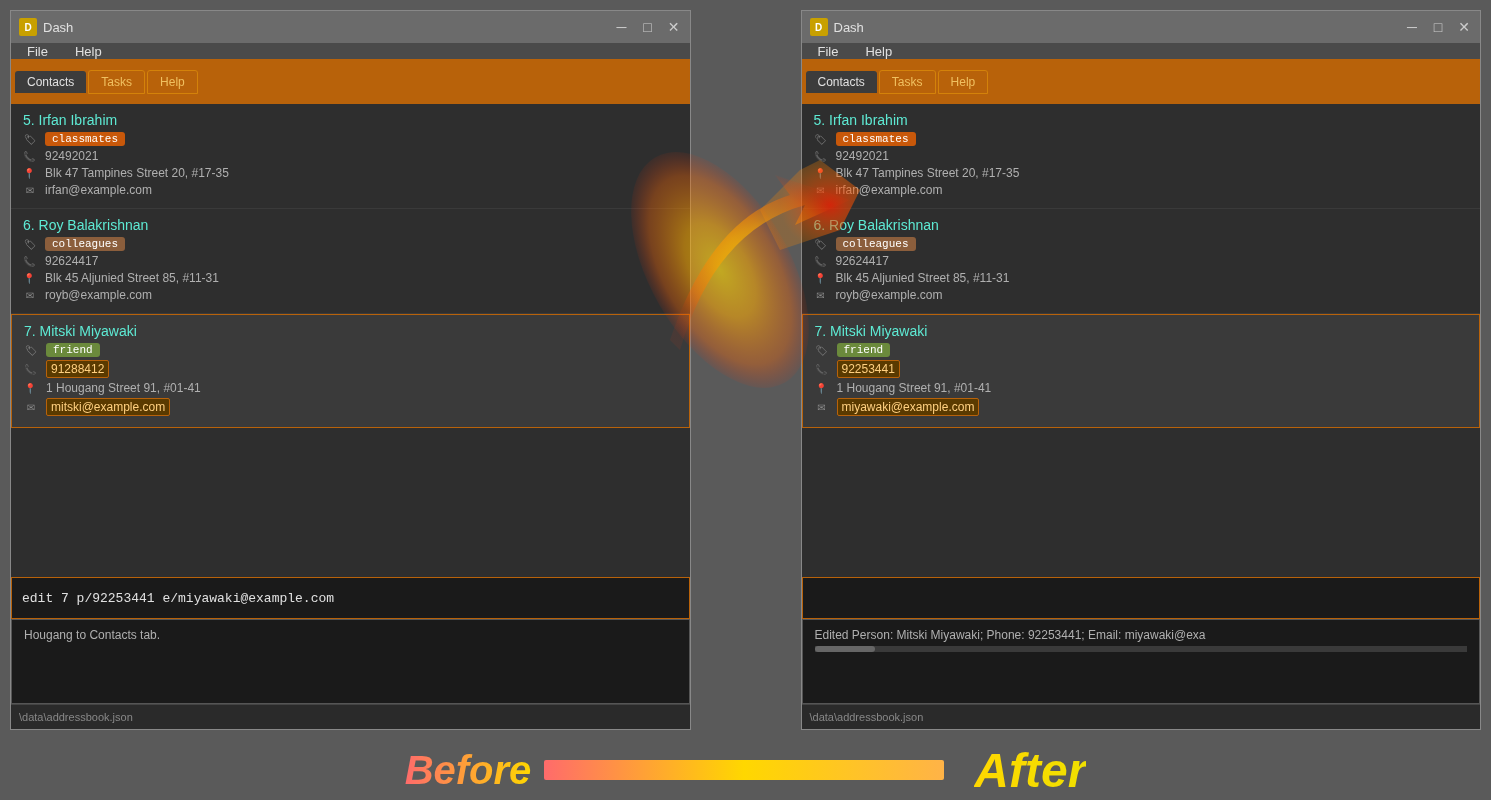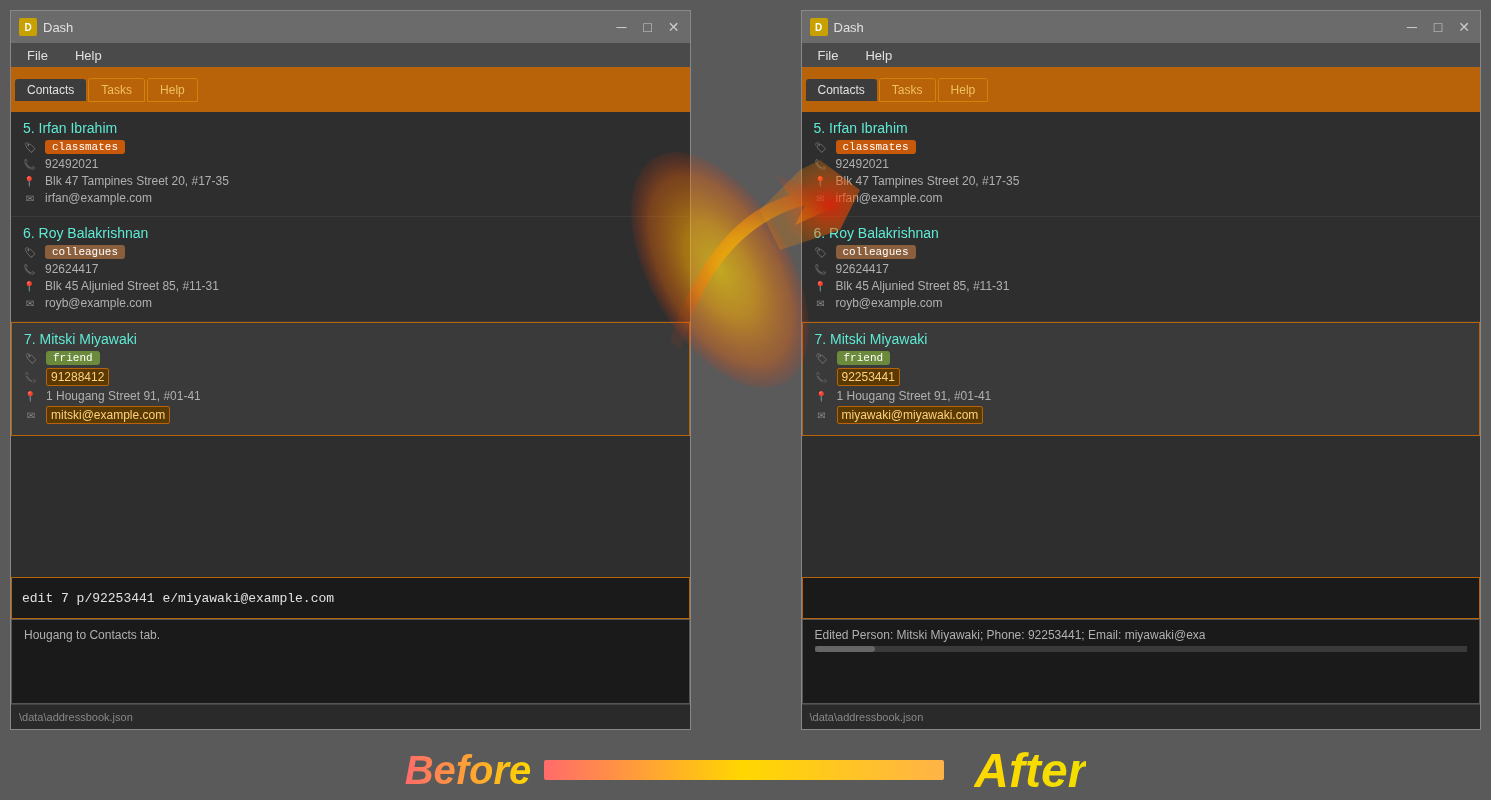--- a/index.html
+++ b/index.html
@@ -67,21 +67,21 @@
 
     .title-bar-btn {
       color: #ccc;
       font-size: 14px;
       cursor: pointer;
       width: 16px;
       text-align: center;
     }
 
     .menu-bar {
-      height: 24px;
+      height: 16px;
       background: #4a4a4a;
       display: flex;
       align-items: center;
       padding: 0 10px;
       gap: 15px;
     }
 
     .menu-item {
       color: #e0e0e0;
       font-size: 13px;
@@ -514,21 +514,21 @@
         <div class="contact-detail">
           <div class="detail-icon">📞</div>
           <span class="highlighted-field">92253441</span>
         </div>
         <div class="contact-detail">
           <div class="detail-icon">📍</div>
           <span>1 Hougang Street 91, #01-41</span>
         </div>
         <div class="contact-detail">
           <div class="detail-icon">✉</div>
-          <span class="highlighted-field">miyawaki@miyawaki.com</span>
+          <span class="highlighted-field">miyawaki@example.com</span>
         </div>
       </div>
     </div>
 
     <div class="command-input">
       <input type="text" value="" placeholder="" style="">
     </div>
 
     <div class="output-area">
       <span>Edited Person: Mitski Miyawaki; Phone: 92253441; Email: miyawaki@exa</span>

